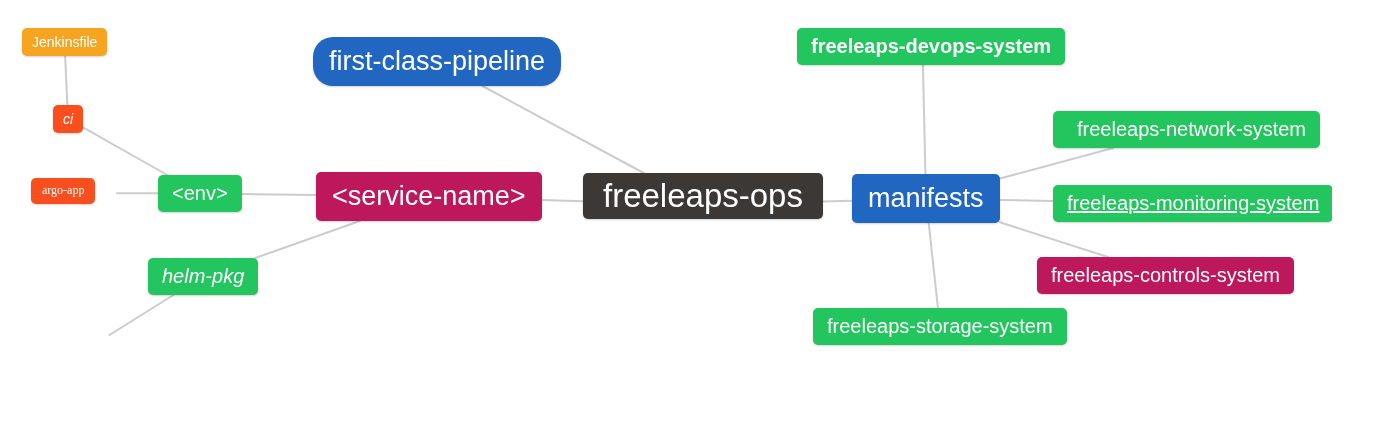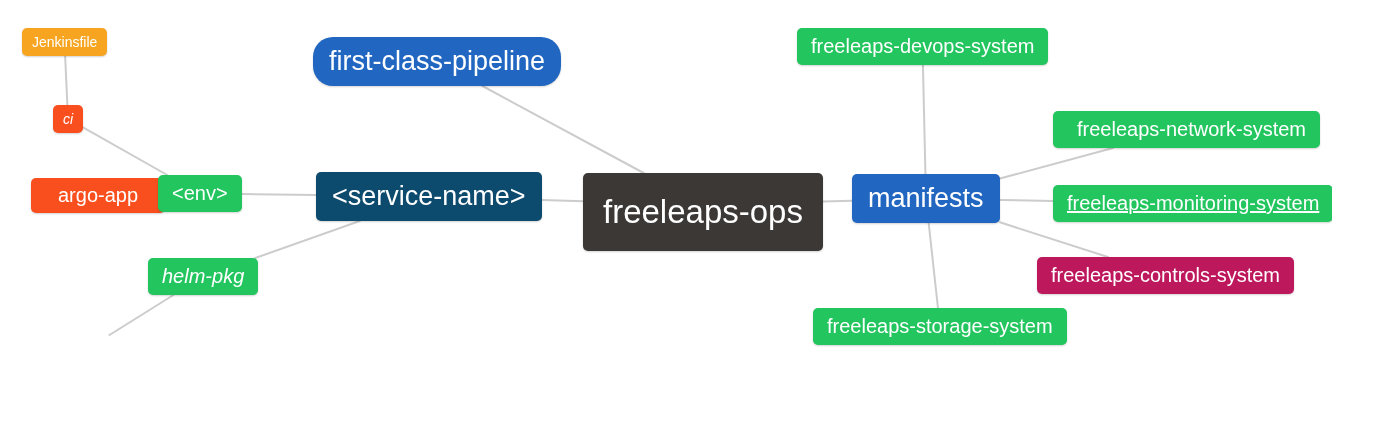--- a/index.html
+++ b/index.html
@@ -10,24 +10,24 @@
     position:absolute;
     color:#ffffff;
     border-radius:5px;
     line-height:1.15;
     white-space:nowrap;
     box-shadow:0 1px 2px rgba(0,0,0,0.18);
     cursor:pointer;
     user-select:none;
   }
   .xs{font-size:14px;padding:6px 10px;}
-  .sm{font-size:20px;padding:6px 27px;}
+  .sm{font-size:12px;padding:6px 11px;font-family:Liberation Serif, serif;}
   .md{font-size:20px;padding:7px 14px;}
   .lg{font-size:27px;padding:9px 16px;}
-  .xl{font-size:33px;padding:20px 20px;}
+  .xl{font-size:33px;padding:4px 20px;}
 </style>
 </head>
 <body>
 
 <div class="canvas">
   <svg class="edge-layer" width="1390" height="421" viewBox="0 0 1390 421">
       <line x1="65.13636363636364" y1="56" x2="67.36363636363636" y2="105" stroke="#CCCCCC" stroke-width="2" stroke-linecap="round"></line>
       <line x1="83" y1="127.4659090909091" x2="167.2214765100671" y2="175" stroke="#CCCCCC" stroke-width="2" stroke-linecap="round"></line>
       <line x1="117" y1="193.1706349206349" x2="158" y2="193.33333333333334" stroke="#CCCCCC" stroke-width="2" stroke-linecap="round"></line>
       <line x1="242" y1="194.05021834061137" x2="316" y2="195.01965065502182" stroke="#CCCCCC" stroke-width="2" stroke-linecap="round"></line>
@@ -41,21 +41,21 @@
       <line x1="1000" y1="199.88576779026218" x2="1053" y2="200.87827715355806" stroke="#CCCCCC" stroke-width="2" stroke-linecap="round"></line>
       <line x1="1000" y1="222.29123173277662" x2="1107.9577922077922" y2="257" stroke="#CCCCCC" stroke-width="2" stroke-linecap="round"></line>
       <line x1="928.6796875" y1="223" x2="937.9765625" y2="308" stroke="#CCCCCC" stroke-width="2" stroke-linecap="round"></line>
     </svg>
 <div class="node xs" style="left: 22px; top: 28px; background: rgb(247, 165, 33);">Jenkinsfile</div>
     <div class="node xs" style="left: 53px; top: 105px; background: rgb(249, 79, 30); font-style: italic;">ci</div>
     <div class="node sm" style="left: 31px; top: 178px; background: rgb(249, 79, 30);">argo-app</div>
     <div class="node md" style="left: 158px; top: 175px; background: rgb(34, 197, 94);">&lt;env&gt;</div>
     <div class="node md" style="left: 148px; top: 258px; background: rgb(34, 197, 94); font-style: italic;">helm-pkg</div>
     <div class="node lg" style="left: 313px; top: 37px; background: rgb(33, 102, 193); border-radius: 20px;">first-class-pipeline</div>
-    <div class="node lg" style="left: 316px; top: 172px; background: #0c4a6e; text-align: center;">&lt;service-name&gt;</div>
+    <div class="node lg" style="left: 316px; top: 172px; background: #be185d; text-align: center;">&lt;service-name&gt;</div>
     <div class="node xl" style="left: 583px; top: 173px; background: rgb(59, 56, 54);">freeleaps-ops</div>
     <div class="node lg" style="left: 852px; top: 174px; background: rgb(33, 102, 193);">manifests</div>
-    <div class="node md" style="left: 797px; top: 28px; background: rgb(34, 197, 94);">freeleaps-devops-system</div>
+    <div class="node md" style="left: 797px; top: 28px; background: rgb(34, 197, 94); font-weight: bold;">freeleaps-devops-system</div>
     <div class="node md" style="left: 1053px; top: 111px; background: rgb(34, 197, 94); padding-left: 24px;">freeleaps-network-system</div>
     <div class="node md" style="left: 1053px; top: 185px; background: rgb(34, 197, 94); text-decoration: underline;">freeleaps-monitoring-system</div>
     <div class="node md" style="left: 1037px; top: 257px; background: #be185d;">freeleaps-controls-system</div>
     <div class="node md" style="left: 813px; top: 308px; background: rgb(34, 197, 94);">freeleaps-storage-system</div>
   </div>
 
 </body></html>

